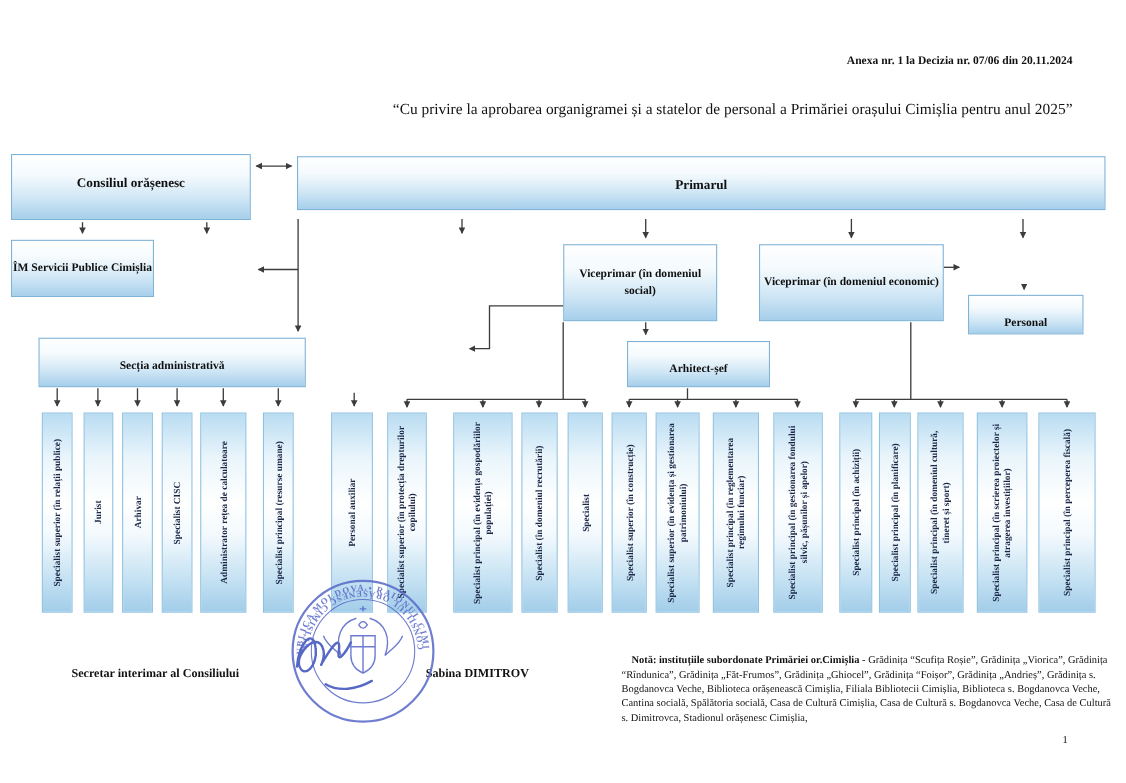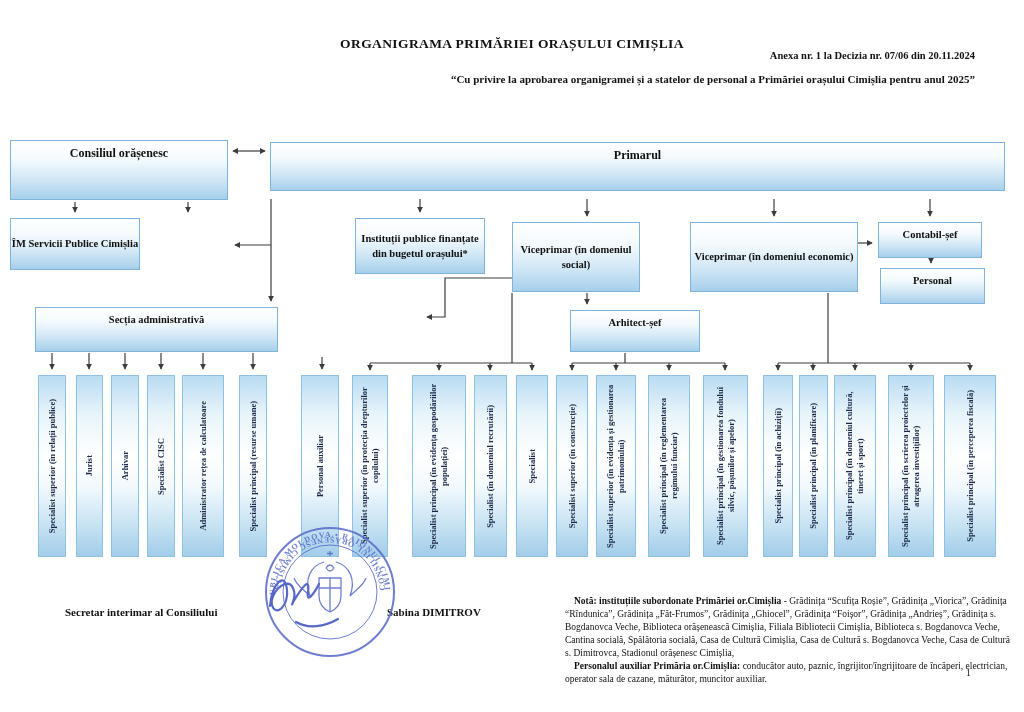--- a/index.html
+++ b/index.html
@@ -1,27 +1,27 @@
 <!DOCTYPE html>
 <html><head>
 <meta charset="utf-8">
 <style>
   html,body{margin:0;padding:0;background:#e8e8e8;}
   .page{position:relative;width:1024px;height:712px;background:#ffffff;overflow:hidden;
         font-family:"Liberation Serif","DejaVu Serif",serif;color:#111;}
   .title{position:absolute;left:0;top:36px;width:1024px;text-align:center;
          font-size:13.5px;font-weight:bold;letter-spacing:.4px;}
   .annex{position:absolute;right:49px;top:50px;font-size:10.5px;font-weight:bold;}
-  .quote{position:absolute;right:49px;top:73px;font-size:11px;font-weight:bold;}
+  .quote{position:absolute;right:49px;top:93px;font-size:14px;font-weight:normal;}
 
   .hbox{position:absolute;border:1px solid #7fb3d8;box-sizing:border-box;
         background:linear-gradient(180deg,#ffffff 0%,#f4fafd 32%,#cfe6f5 68%,#a6cfeb 100%);
         display:flex;align-items:center;justify-content:center;text-align:center;
         font-weight:bold;font-size:10.5px;line-height:1.45;color:#101010;}
-  .hbox.toptext{align-items:flex-start;padding-top:4px;}
+  .hbox.toptext{align-items:flex-start;padding-top:17px;}
   .hbox.big{font-size:12px;}
 
   .vbox{position:absolute;top:375px;height:182px;border:1px solid #8ec1e2;box-sizing:border-box;
         background:linear-gradient(180deg,#b9dcf2 0%,#e9f5fb 22%,#ffffff 45%,#f2f9fd 62%,#c2e0f2 85%,#a2cde9 100%);
         display:flex;align-items:center;justify-content:center;}
   .vtext{writing-mode:vertical-rl;transform:rotate(180deg);
          font-size:8.5px;font-weight:bold;line-height:1.25;text-align:center;
          color:#1a2747;padding:6px 0;max-height:170px;}
 
   svg.connect{position:absolute;left:0;top:0;}
@@ -31,21 +31,20 @@
   .note p{margin:0;text-indent:9px;}
   .note .b{font-weight:bold;}
   .pagenum{position:absolute;left:966px;top:668px;font-size:9.5px;}
   .stamp{position:absolute;left:255px;top:517px;width:150px;height:150px;opacity:.88;}
 </style>
 </head>
 <body>
 
 <div class="page">
 
-  <div class="title">ORGANIGRAMA PRIMĂRIEI ORAȘULUI CIMIȘLIA</div>
   <div class="annex">Anexa nr. 1 la Decizia nr. 07/06 din 20.11.2024</div>
   <div class="quote">“Cu privire la aprobarea organigramei și a statelor de personal a Primăriei orașului Cimișlia pentru anul 2025”</div>
 
   <svg class="connect" width="1024" height="712" viewBox="0 0 1024 712">
     <defs>
       <marker id="ah" markerWidth="8" markerHeight="8" refX="5.2" refY="3" orient="auto" markerUnits="userSpaceOnUse">
         <path d="M0,0 L6,3 L0,6 z" fill="#3c3c3c"></path>
       </marker>
       <marker id="ahr" markerWidth="8" markerHeight="8" refX="5.2" refY="3" orient="auto-start-reverse" markerUnits="userSpaceOnUse">
         <path d="M0,0 L6,3 L0,6 z" fill="#3c3c3c"></path>
@@ -97,31 +96,25 @@
   <div class="hbox toptext big" style="left:10px;top:140px;width:218px;height:60px">
       <span>Consiliul orășenesc</span>
     </div>
   <div class="hbox toptext big" style="left:270px;top:142px;width:735px;height:49px">
       <span>Primarul</span>
     </div>
 
   <div class="hbox" style="left:10px;top:218px;width:130px;height:52px">
       <span>ÎM Servicii Publice Cimișlia</span>
     </div>
-  <div class="hbox" style="left:355px;top:218px;width:130px;height:56px">
-      <span>Instituții publice finanțate din bugetul orașului*</span>
-    </div>
-  <div class="hbox" style="left:512px;top:222px;width:128px;height:70px">
+  <div class="hbox" style="left:512px;top:222px;width:140px;height:70px">
       <span>Viceprimar (în domeniul social)</span>
     </div>
   <div class="hbox" style="left:690px;top:222px;width:168px;height:70px">
       <span>Viceprimar (în domeniul economic)</span>
-    </div>
-  <div class="hbox toptext" style="left:878px;top:222px;width:104px;height:36px">
-      <span>Contabil-șef</span>
     </div>
   <div class="hbox toptext" style="left:880px;top:268px;width:105px;height:36px">
       <span>Personal</span>
     </div>
 
   <div class="hbox toptext" style="left:35px;top:307px;width:243px;height:45px">
       <span>Secția administrativă</span>
     </div>
   <div class="hbox toptext" style="left:570px;top:310px;width:130px;height:42px">
       <span>Arhitect-șef</span>
@@ -216,18 +209,17 @@
       <path d="M-4,-24 q4,-6 8,0 q-4,6 -8,0"></path>
     </g>
     <g stroke="#4054bd" fill="none" stroke-width="2.2" stroke-linecap="round">
       <path d="M-60,14 c2,-22 15,-36 17,-16 c2,15 -11,28 -15,15 c-3,-11 15,-30 21,-17 c5,11 -6,24 2,11 c8,-13 15,-22 13,-7 c-2,13 7,0 11,-8"></path>
       <path d="M-34,30 c12,7 28,5 42,-3"></path>
     </g>
   </svg>
 
   <div class="note">
     <p><span class="b">Notă: instituțiile subordonate Primăriei or.Cimișlia</span><span> - Grădinița “Scufița Roșie”, Grădinița „Viorica”, Grădinița “Rîndunica”, Grădinița „Făt-Frumos”, Grădinița „Ghiocel”, Grădinița “Foișor”, Grădinița „Andrieș”, Grădinița s. Bogdanovca Veche, Biblioteca orășenească Cimișlia, Filiala Bibliotecii Cimișlia, Biblioteca s. Bogdanovca Veche, Cantina socială, Spălătoria socială, Casa de Cultură Cimișlia, Casa de Cultură s. Bogdanovca Veche, Casa de Cultură s. Dimitrovca, Stadionul orășenesc Cimișlia,</span></p>
-    <p><span class="b">Personalul auxiliar Primăria or.Cimișlia:</span><span> conducător auto, paznic, îngrijitor/îngrijitoare de încăperi, electrician, operator sala de cazane, măturător, muncitor auxiliar.</span></p>
   </div>
 
   <div class="pagenum">1</div>
 
 </div>
 
 </body></html>

